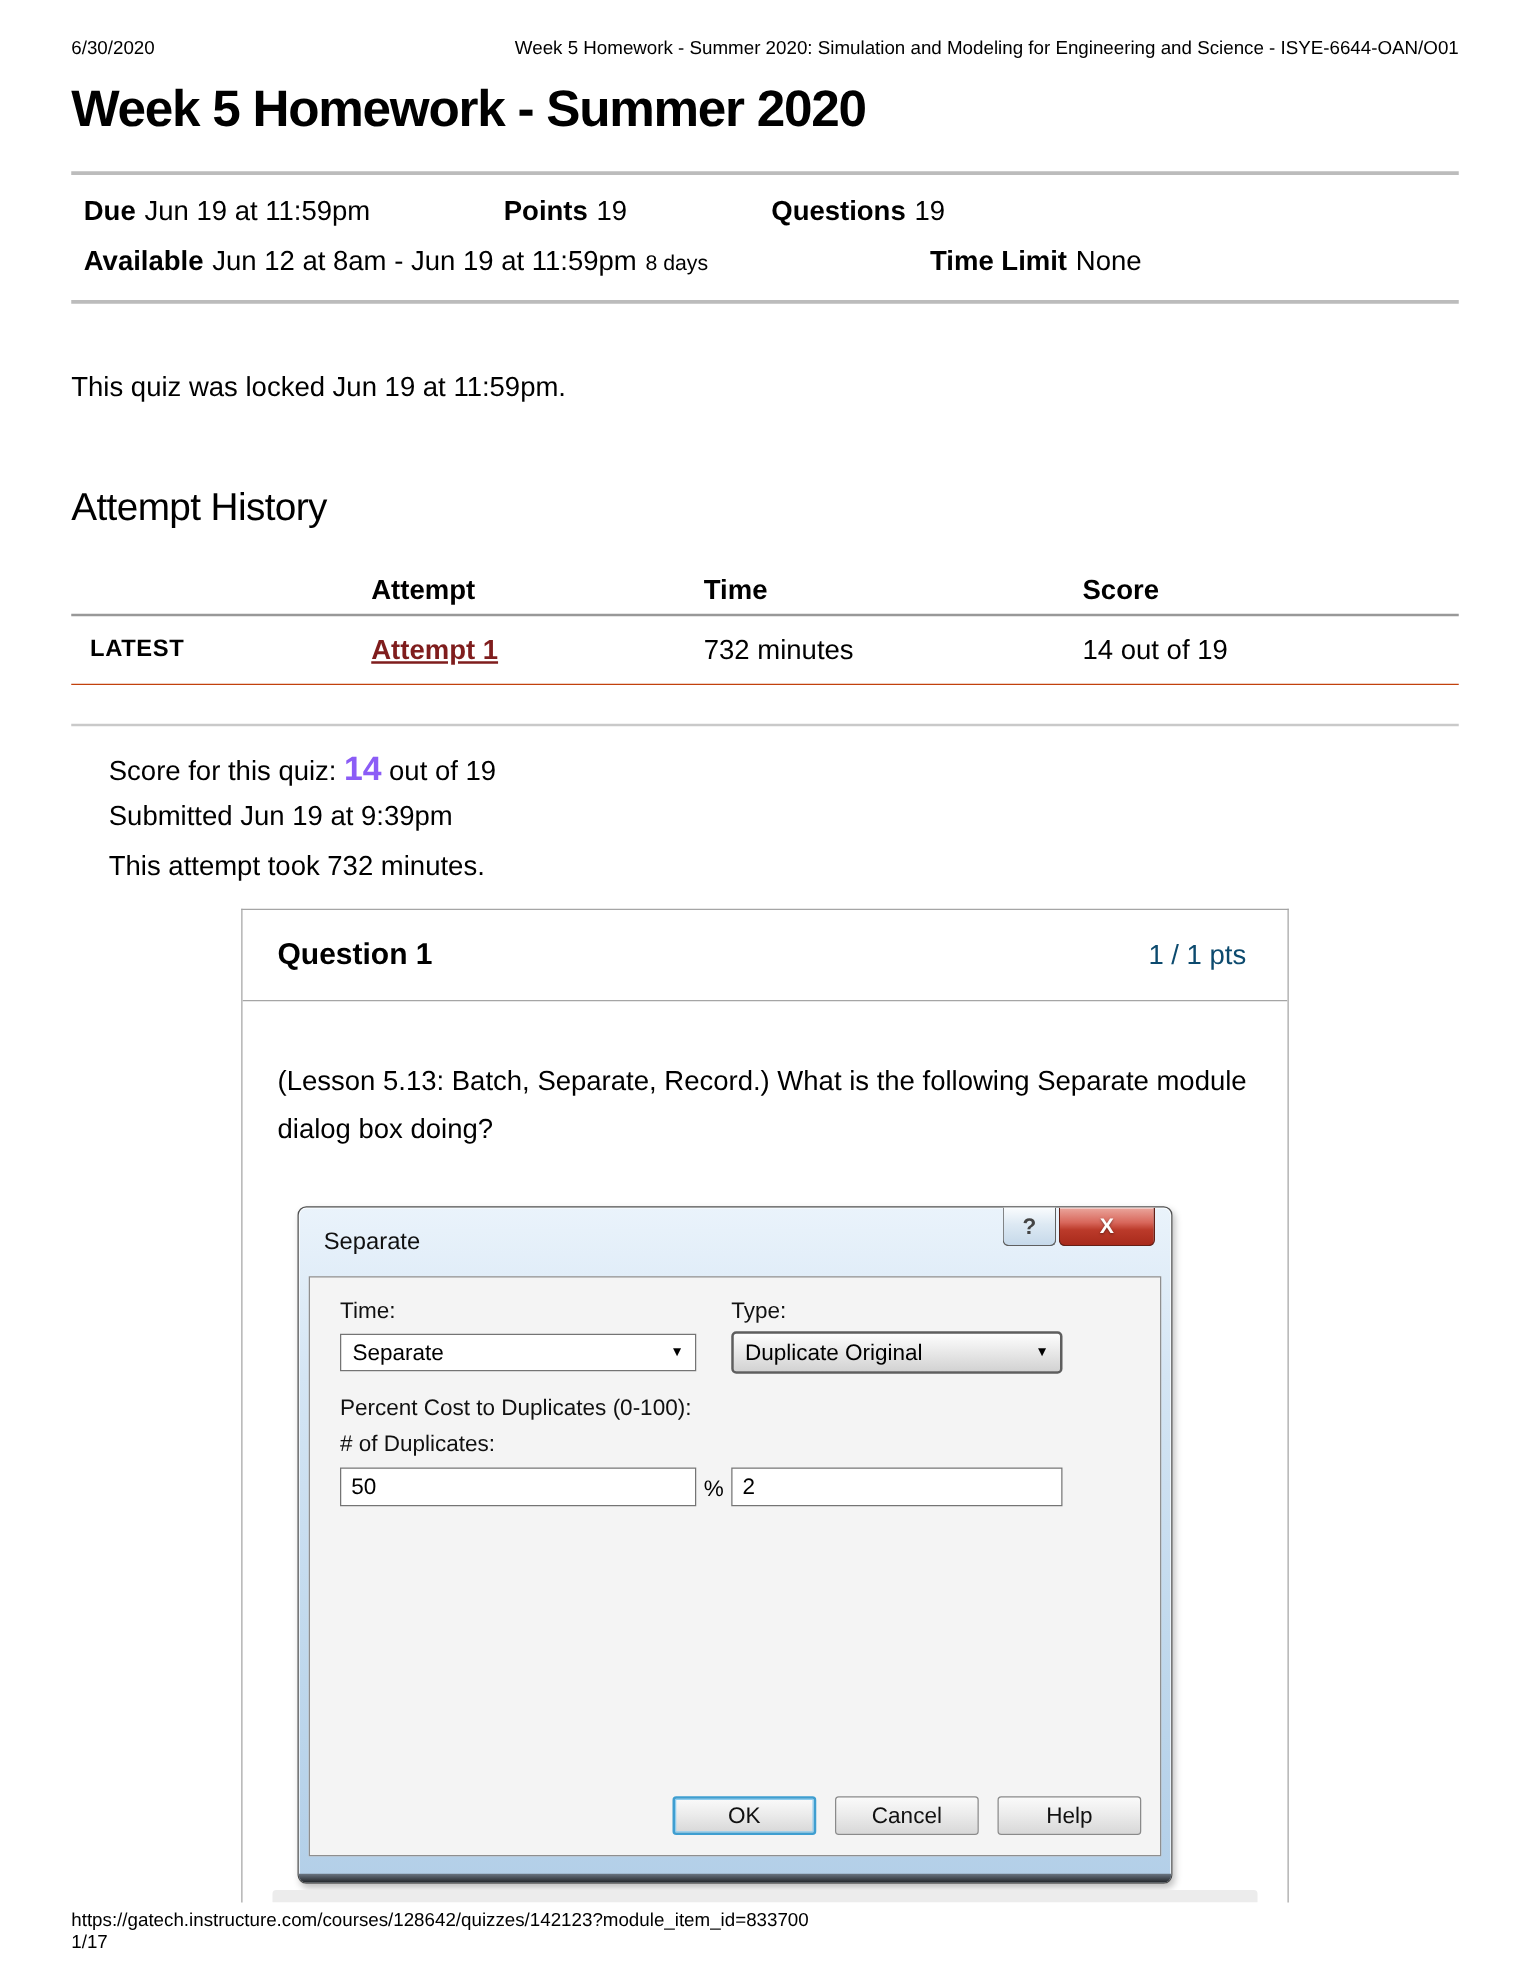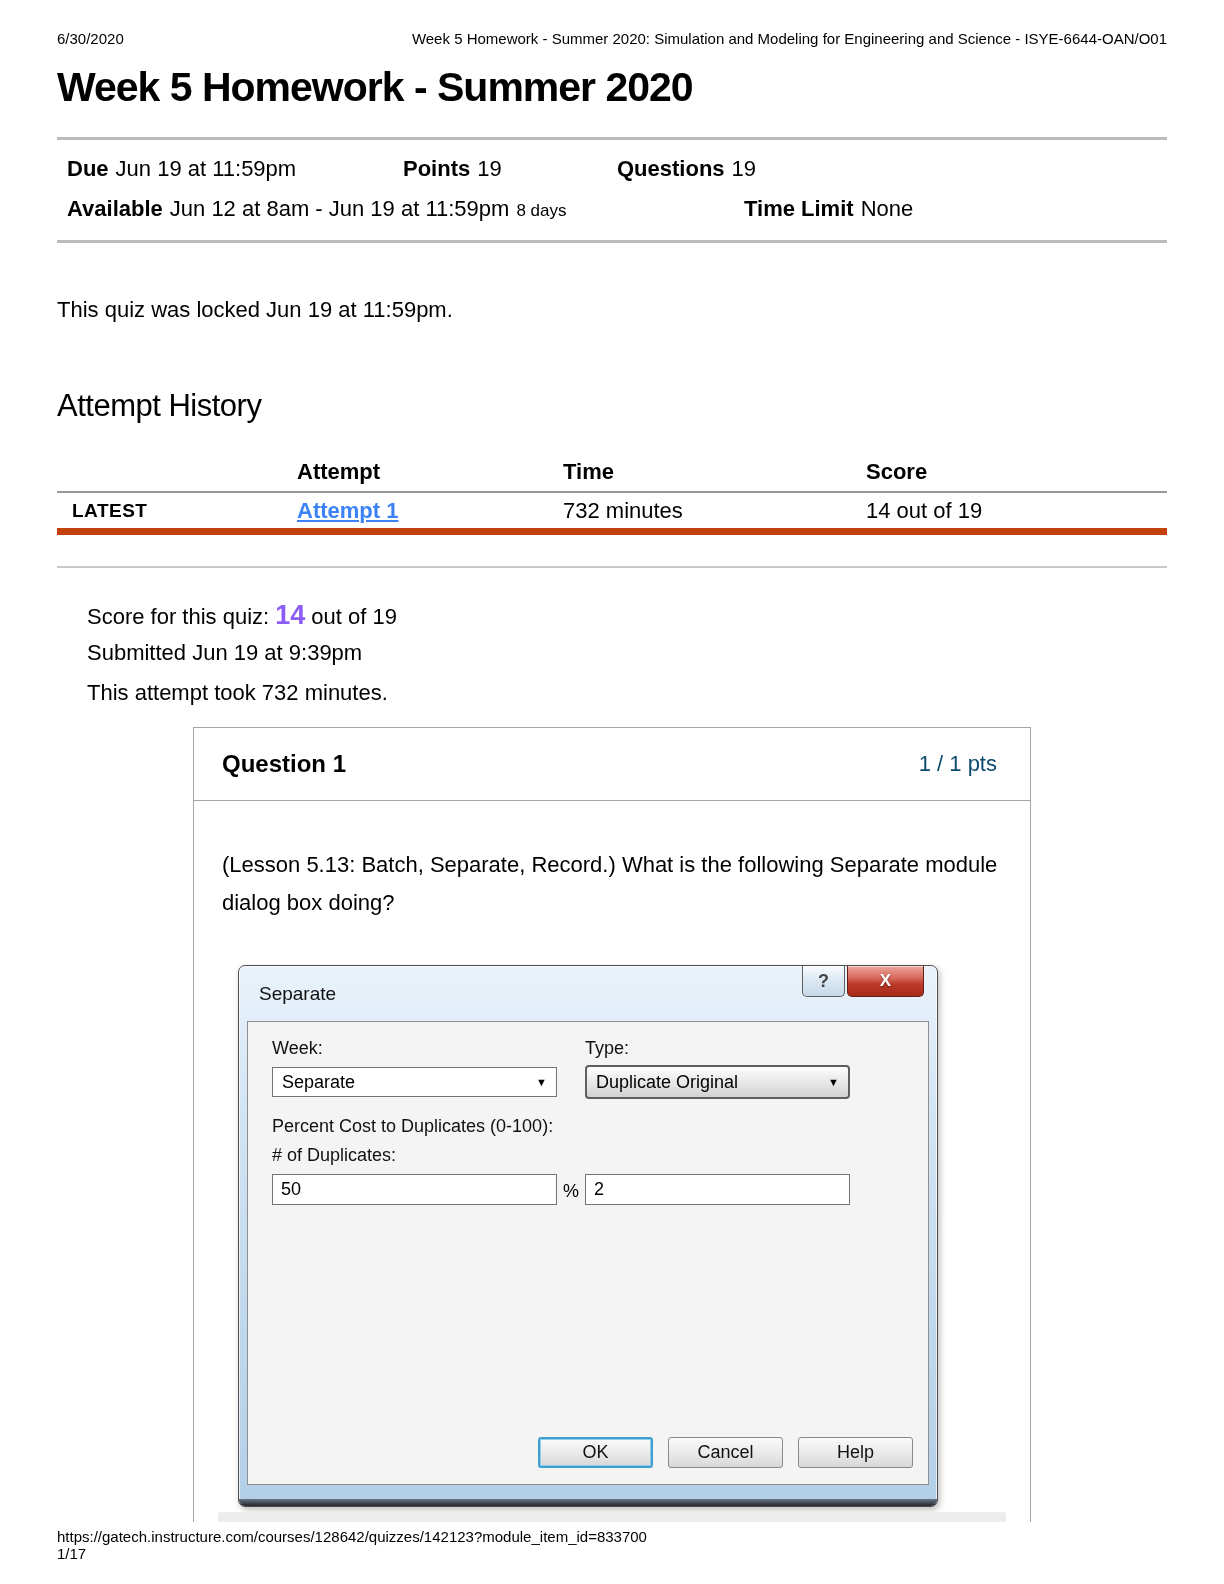--- a/index.html
+++ b/index.html
@@ -27,21 +27,21 @@
   .meta-group .val { margin-left:7px; }
   .small-note { font-size:17px; margin-left:7px; }
 
   .locked-message { position:absolute; top:297px; left:57px; font-size:22px; }
 
   
   .attempt-heading { position:absolute; top:388px; left:57px; font-size:31px; font-weight:400; letter-spacing:-0.5px; }
   .history-table { position:absolute; top:452px; left:57px; right:57px; }
   .ht-row { display:grid; grid-template-columns:240px 266px 303px 1fr; align-items:center; }
   .ht-head { height:41px; font-size:22px; font-weight:bold; border-bottom:2px solid #989898; }
-  .ht-data { height:42px; font-size:22px; border-bottom:7px solid #c2410c; }
+  .ht-data { height:55px; font-size:22px; border-bottom:1px solid #c2410c; }
   .ht-row > div:first-child { padding-left:15px; }
   .row-label { font-size:19px; font-weight:bold; letter-spacing:0.5px; }
   .attempt-link { font-weight:bold; text-decoration:underline; cursor:pointer; }
   .ht-bottom-rule { margin-top:31px; border-top:2px solid #c9c9c9; }
 
   
   .score-block { position:absolute; top:600px; left:87px; font-size:22px; }
   .score-block > div { margin-bottom:12px; height:28px; }
   .score-big { font-size:27px; font-weight:bold; margin:0 6px; color:#8b5cf6; }
 
@@ -125,21 +125,21 @@
 
 <div class="history-table">
   <div class="ht-row ht-head">
     <div></div>
     <div>Attempt</div>
     <div>Time</div>
     <div>Score</div>
   </div>
   <div class="ht-row ht-data">
     <div class="row-label">LATEST</div>
-    <div><a class="attempt-link" style="color:#3b82f6;text-decoration:underline;">Attempt 1</a></div>
+    <div><a class="attempt-link" style="color:#7f1d1d;text-decoration:underline;">Attempt 1</a></div>
     <div>732 minutes</div>
     <div>14 out of 19</div>
   </div>
   <div class="ht-bottom-rule"></div>
 </div>
 
 <div class="score-block">
   <div>
     <span>Score for this quiz:</span><span class="score-big">14</span><span>out of 19</span>
   </div>
@@ -158,21 +158,21 @@
     <div class="dlg-wrap">
       <div class="win">
         <span class="win-title">Separate</span>
         <div class="win-controls">
           <div class="cap-btn cap-help">?</div>
           <div class="cap-btn cap-close">X</div>
         </div>
 
         <div class="win-client">
           <div class="fld-grid">
-            <div class="col-l fld-label">Week:</div>
+            <div class="col-l fld-label">Time:</div>
             <div class="col-gap"></div>
             <div class="col-r fld-label">Type:</div>
           </div>
           <div class="fld-grid">
             <div class="col-l">
               <div class="combo combo-white">
                 <span>Separate</span>
                 <span class="arr">▼</span>
               </div>
             </div>

